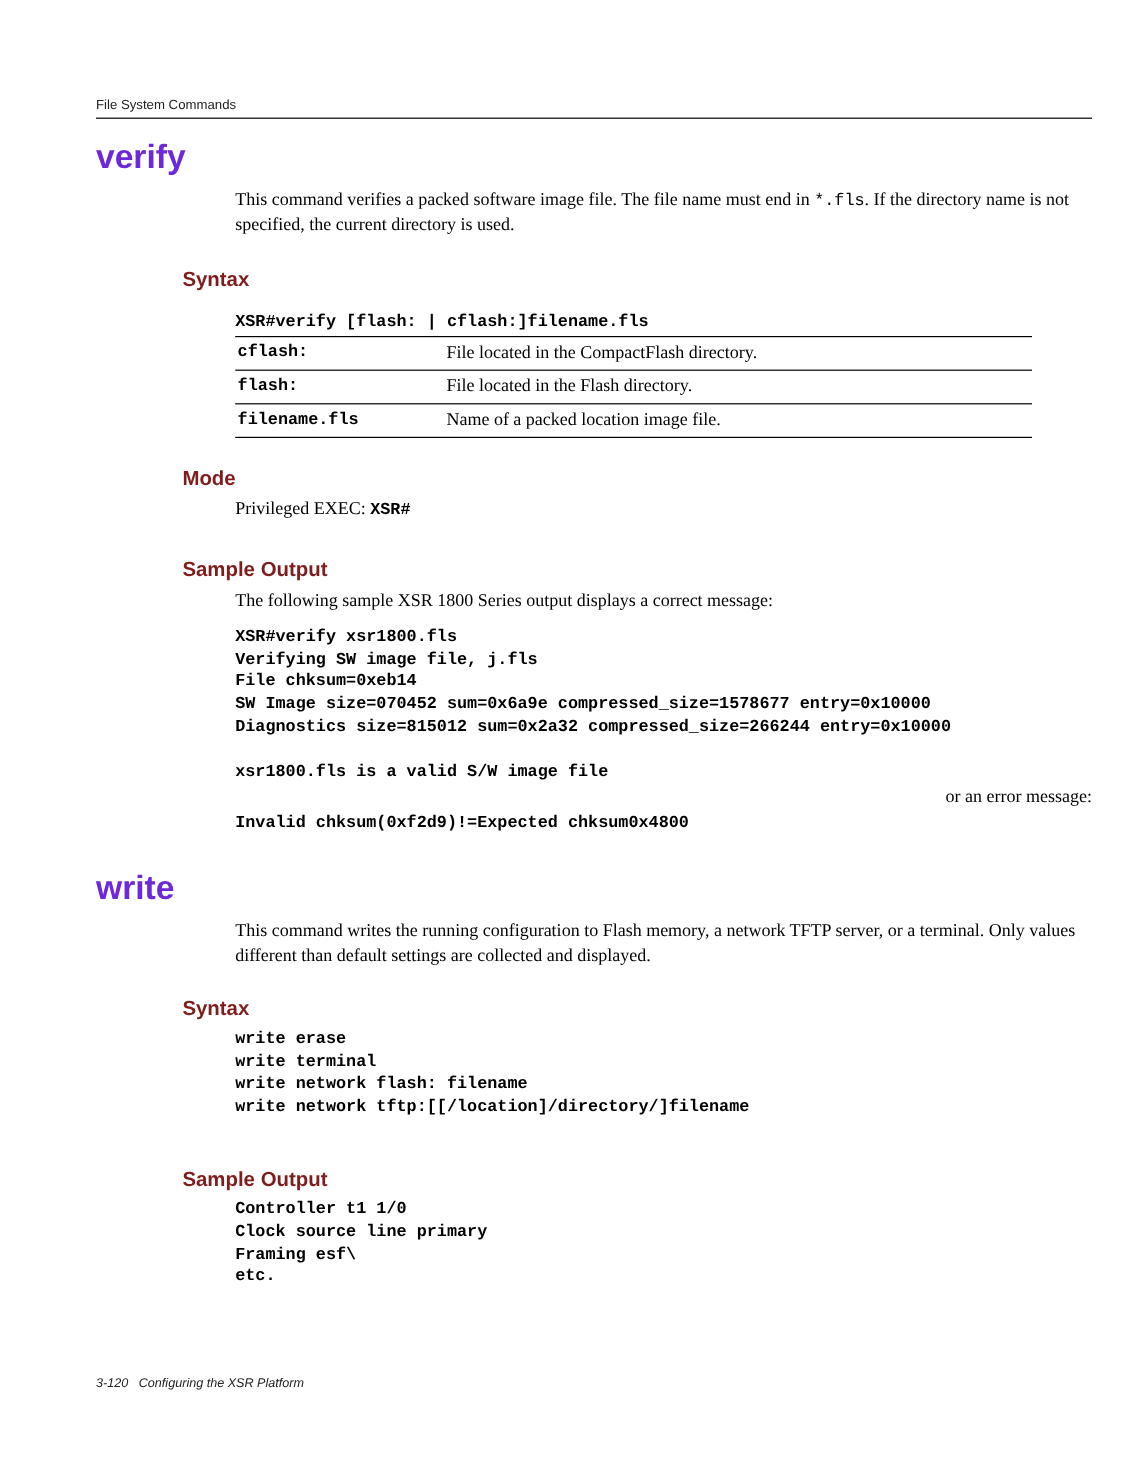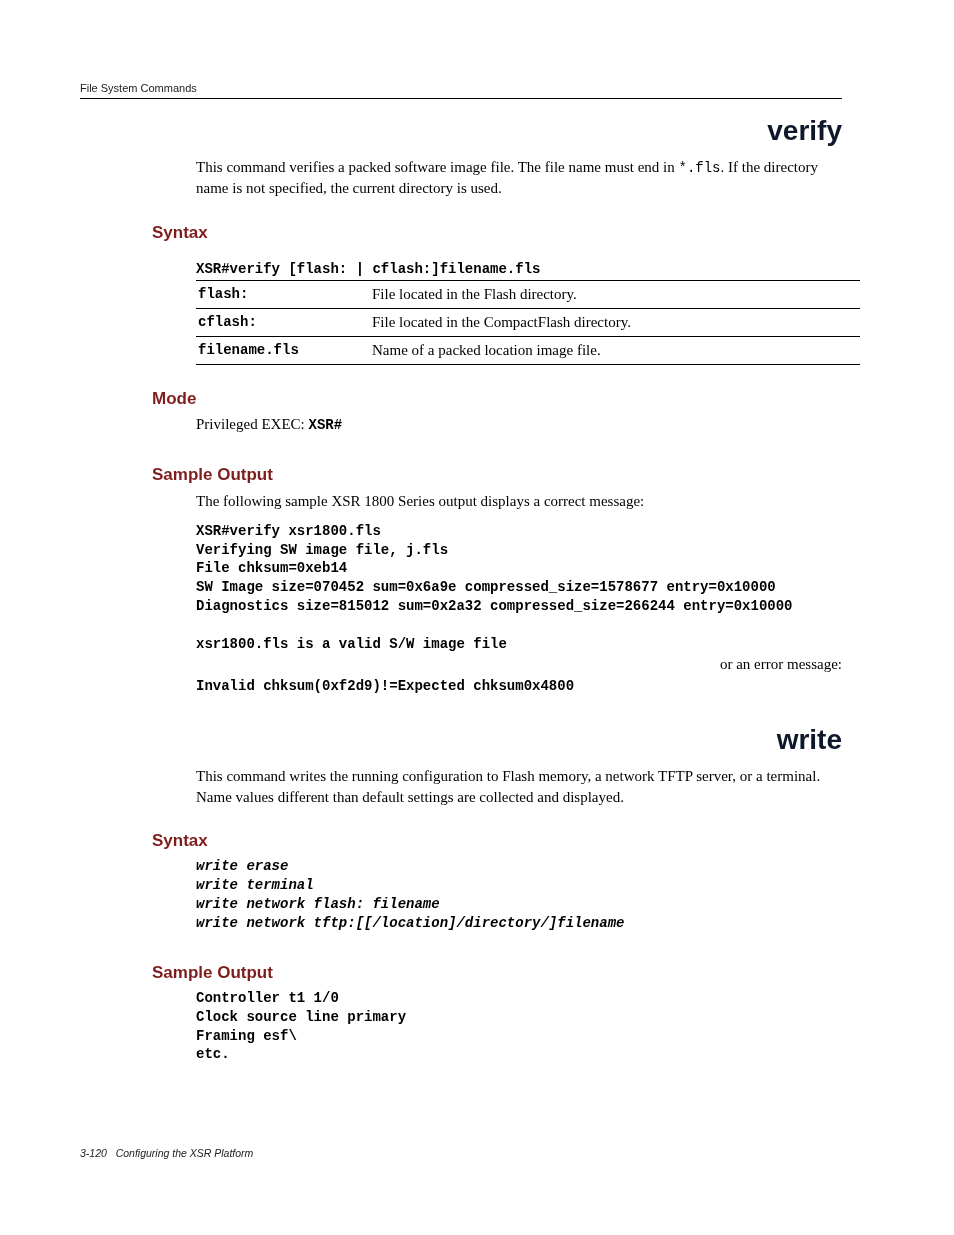--- a/index.html
+++ b/index.html
@@ -6,38 +6,37 @@
     margin: 0;
     padding: 0;
     background: #fff;
     font-family: "Book Antiqua", Palatino, "Palatino Linotype", Georgia, serif;
     color: #000;
   }
   .page {
     width: 954px;
     height: 1235px;
     box-sizing: border-box;
-    padding: 82px 112px 40px 80px;
+    padding: 82px 44px 40px 80px;
     position: relative;
   }
   .header-line {
     font-family: Helvetica, Arial, sans-serif;
     font-size: 11px;
     color: #222;
     padding-bottom: 4px;
     border-bottom: 1.5px solid #000;
     margin-bottom: 16px;
   }
   h1.cmd {
     font-family: Helvetica, Arial, sans-serif;
     font-weight: bold;
-    color: #0f172a;
+    color: #6d28d9;
     font-size: 28px;
     margin: 0 0 10px 0;
-    text-align: right;
   }
   .indent {
     margin-left: 116px;
   }
   .indent-h {
     margin-left: 72px;
   }
   p.body {
     font-size: 15px;
     line-height: 1.38;
@@ -129,26 +128,26 @@
   </div>
 
   <div class="indent-h block">
     <h2 class="section">Syntax</h2>
   </div>
   <div class="indent block-sm">
     <table class="param">
       <caption>XSR#verify [flash: | cflash:]filename.fls</caption>
       <tbody>
           <tr>
+        <td class="k">cflash:</td>
+        <td>File located in the CompactFlash directory.</td>
+      </tr>
+      <tr>
         <td class="k">flash:</td>
         <td>File located in the Flash directory.</td>
-      </tr>
-      <tr>
-        <td class="k">cflash:</td>
-        <td>File located in the CompactFlash directory.</td>
       </tr>
       <tr>
         <td class="k">filename.fls</td>
         <td>Name of a packed location image file.</td>
       </tr>
     </tbody>
       </table>
   </div>
 
   <div class="indent-h" style="margin-bottom:6px;">
@@ -170,27 +169,27 @@
 Diagnostics size=815012 sum=0x2a32 compressed_size=266244 entry=0x10000
 
 xsr1800.fls is a valid S/W image file</pre>
     <p class="err-intro">or an error message:</p>
     <pre class="code">Invalid chksum(0xf2d9)!=Expected chksum0x4800</pre>
   </div>
 
   <h1 class="cmd">write</h1>
 
   <div class="indent block-sm">
-    <p class="body">This command writes the running configuration to Flash memory, a network TFTP server, or a terminal. Name values different than default settings are collected and displayed.</p>
+    <p class="body">This command writes the running configuration to Flash memory, a network TFTP server, or a terminal. Only values different than default settings are collected and displayed.</p>
   </div>
 
   <div class="indent-h" style="margin-bottom:6px;">
     <h2 class="section">Syntax</h2>
   </div>
-  <div class="indent" style="margin-bottom:30px;font-style:italic;">
+  <div class="indent" style="margin-bottom:40px;">
     <pre class="code">write erase
 write terminal
 write network flash: filename
 write network tftp:[[/location]/directory/]filename</pre>
   </div>
 
   <div class="indent-h" style="margin-bottom:6px;">
     <h2 class="section">Sample Output</h2>
   </div>
   <div class="indent">

